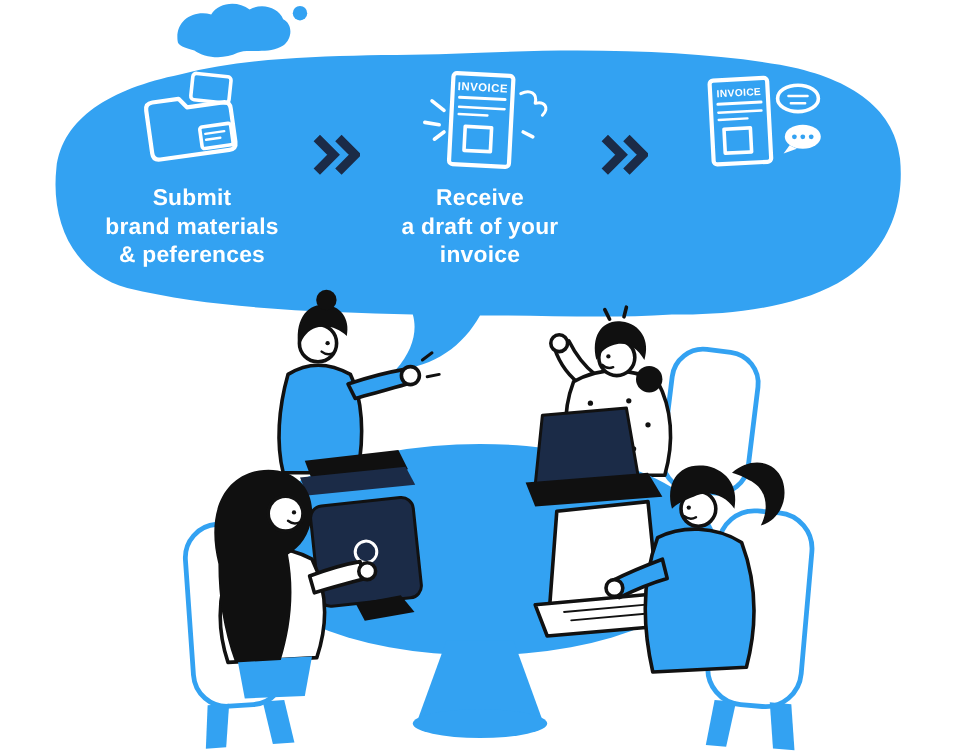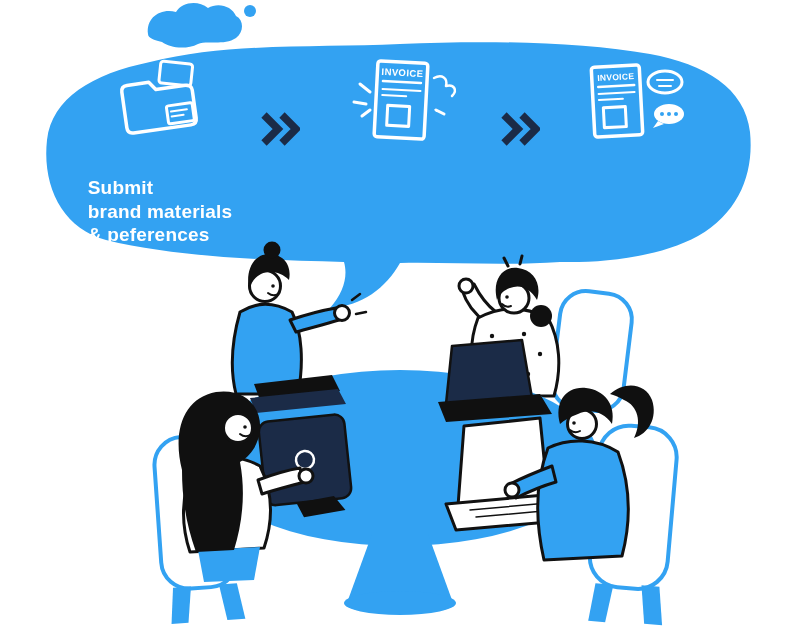--- a/index.html
+++ b/index.html
@@ -14,22 +14,22 @@
     position:absolute;left:62px;top:52px;width:676px;
     display:flex;justify-content:space-between;align-items:flex-start;
   }
   .step{
     width:196px;display:flex;flex-direction:column;align-items:center;
   }
   .icon-wrap{
     height:100px;display:flex;align-items:center;justify-content:center;
   }
   .step-label{
-    margin-top:24px;color:#ffffff;font-weight:bold;font-size:19px;
-    line-height:1.24;white-space:pre-line;
+    margin-top:2px;color:#ffffff;font-weight:bold;font-size:19px;
+    line-height:1.24;text-align:center;white-space:pre-line;
     letter-spacing:.2px;
   }
   .chev{margin-top:60px;flex:0 0 44px;display:flex;justify-content:center;}
 </style>
 </head>
 <body>
 
 <div id="screen">
 
   <svg class="layer" width="795" height="628" viewBox="0 0 795 628">
@@ -185,20 +185,23 @@
             <text x="61" y="20" text-anchor="middle" font-size="9.5" font-weight="bold" fill="#ffffff" stroke="none" letter-spacing="0.4" font-family="Liberation Sans, sans-serif">INVOICE</text>
             <path d="M42,26 L80,26" stroke-width="2.5"></path>
             <path d="M42,34 L80,34 M42,40 L66,40" stroke-width="2"></path>
             <rect x="48" y="50" width="22" height="20" stroke-width="3"></rect>
           </g>
           <path d="M20,28 L30,36 M14,46 L26,48 M22,60 L30,54" stroke-width="3"></path>
           <path d="M94,22 C102,18 108,22 106,30 C114,28 118,34 112,40" stroke-width="2.5"></path>
           <path d="M96,54 L104,58" stroke-width="3"></path>
         </svg>
       </div>
+      <div class="step-label">Receive
+a draft of your
+invoice</div>
     </div>
 
     <div class="chev">
       <svg width="40" height="34" viewBox="0 0 40 34" fill="none" stroke="#1B2B47" stroke-width="7.5">
         <path d="M4,3 L18,17 L4,31"></path>
         <path d="M22,3 L36,17 L22,31"></path>
       </svg>
     </div>
 
     <div class="step">

